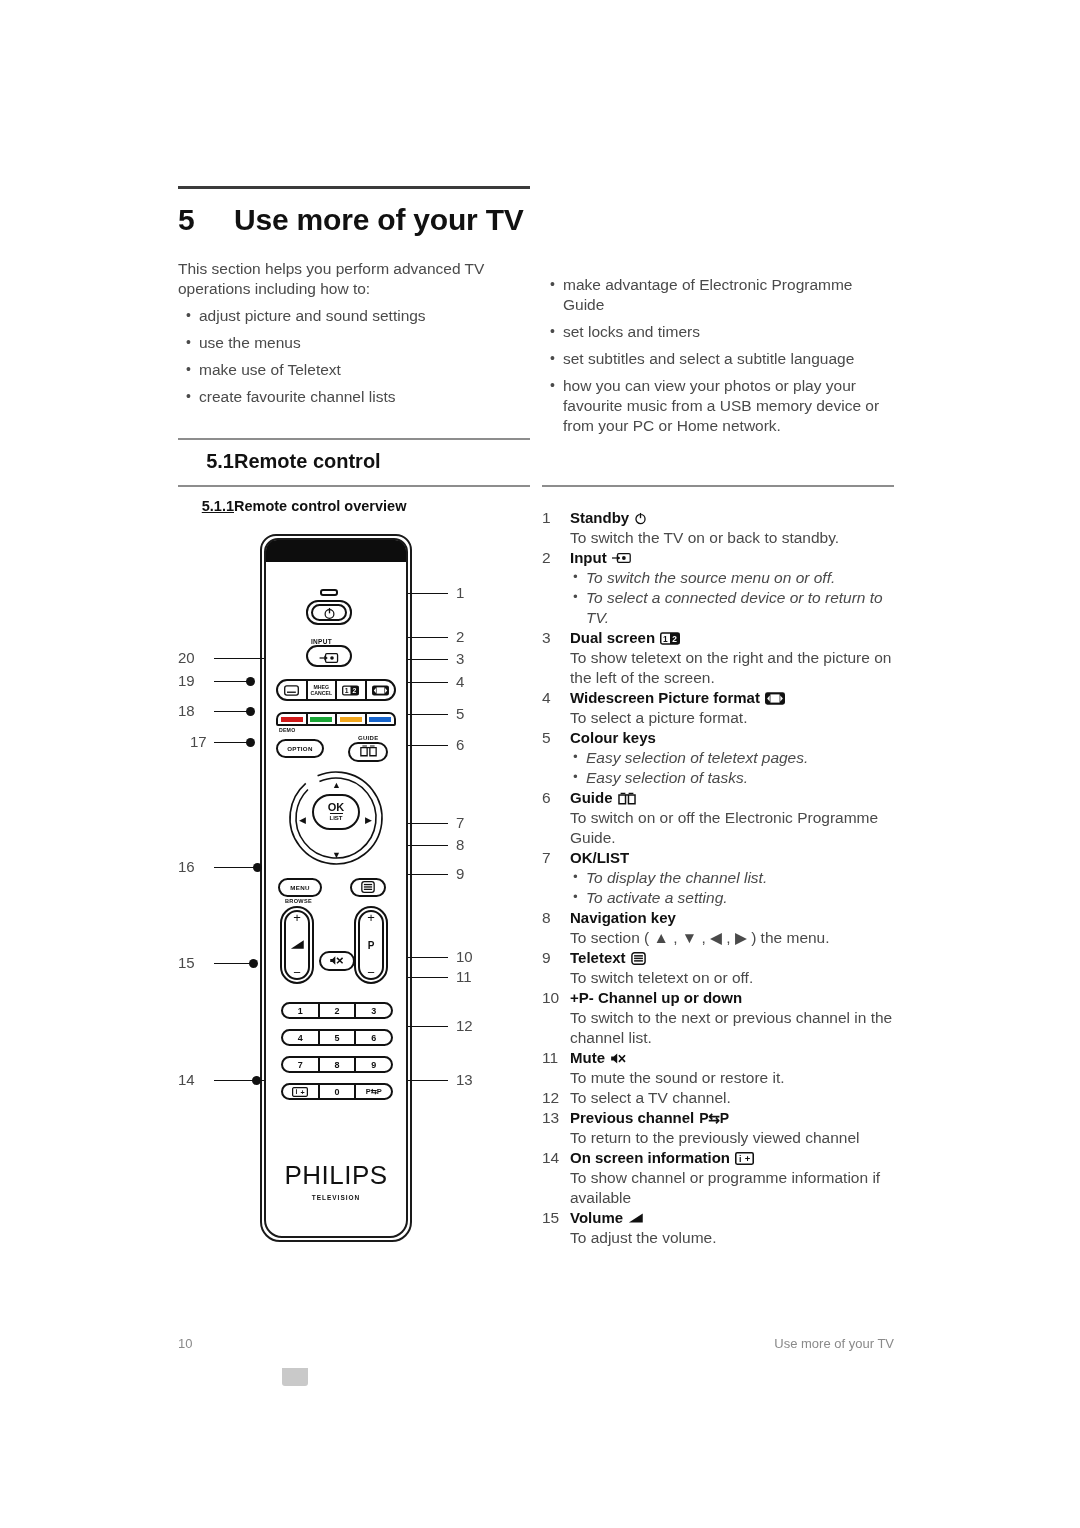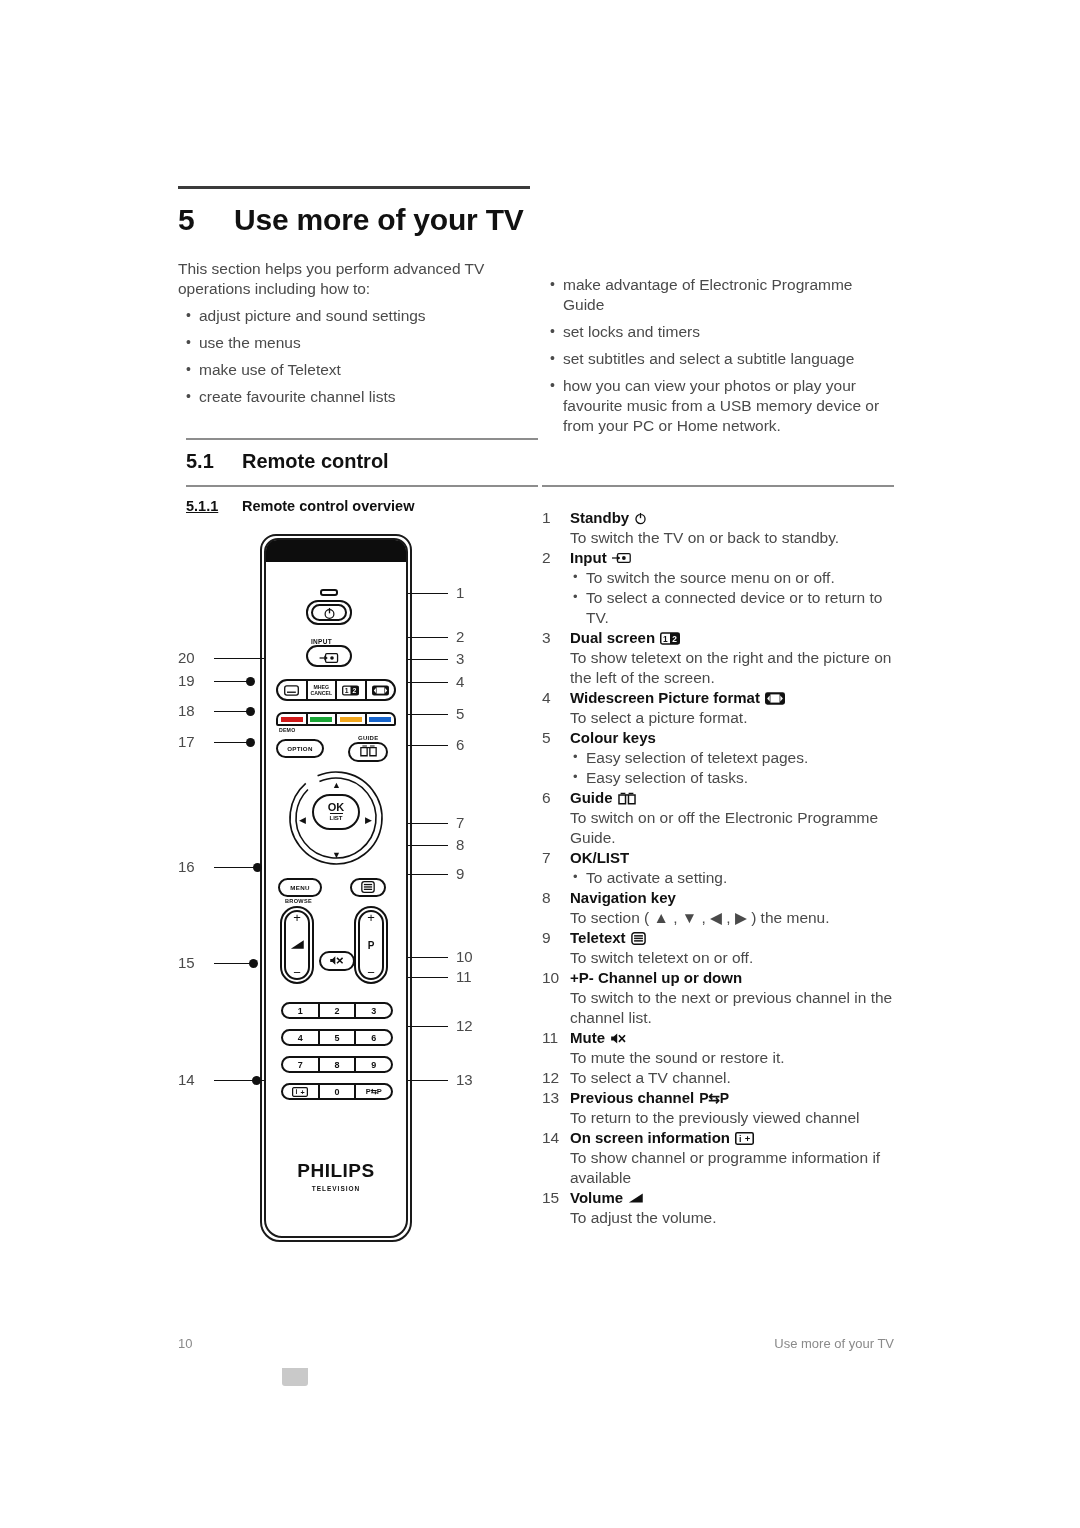--- a/index.html
+++ b/index.html
@@ -125,21 +125,21 @@
     line-height: 20px;
     display: flex;
     align-items: center;
     gap: 5px;
   }
   .kdesc {
     font-size: 15.5px;
     line-height: 20px;
     color: #4a4a4a;
   }
-  ul.subbul { list-style: none; margin: 0; padding: 0; }
+  ul.subbul { list-style: none; margin: 0; padding: 0; font-style: italic; }
   ul.subbul li {
     font-size: 15.5px;
     line-height: 20px;
     color: #4a4a4a;
     position: relative;
     padding-left: 16px;
   }
   ul.subbul li:before {
     content: "\2022";
     position: absolute; left: 3px; top: -1px;
@@ -361,21 +361,21 @@
     flex: 1; border-right: 2px solid #111;
     display: flex; align-items: center; justify-content: center;
     font-size: 9px; font-weight: bold; color: #111;
   }
   .numrow > div:last-child { border-right: 0; }
 
   .philips {
     position: absolute; left: 0; top: 620px; width: 140px;
     text-align: center;
   }
-  .philips .logo { font-size: 19px; font-weight: bold; color: #111; letter-spacing: .5px; }
+  .philips .logo { font-size: 26px; font-weight: normal; color: #111; letter-spacing: .5px; }
   .philips .tv { font-size: 6.5px; font-weight: bold; color: #111; letter-spacing: 1px; margin-top: 3px; }
 
   
   .callout { position: absolute; font-size: 15px; color: #4a4a4a; }
   .cline { position: absolute; height: 0; border-top: 1.5px solid #111; }
   .cdot { position: absolute; width: 9px; height: 9px; border-radius: 50%; background: #111; }
   .cvert { position: absolute; width: 0; border-left: 1.5px solid #111; }
 </style>
 </head>
 <body>
@@ -400,21 +400,21 @@
 
   <div class="col-right" style="top:268px;">
     <ul class="bullets">
       <li>make advantage of Electronic Programme Guide</li>
       <li>set locks and timers</li>
       <li>set subtitles and select a subtitle language</li>
       <li>how you can view your photos or play your favourite music from a USB memory device or from your PC or Home network.</li>
     </ul>
   </div>
 
-  <div style="position:absolute; left:186px; top:438px; width:352px;">
+  <div style="position:absolute; left:178px; top:438px; width:352px;text-align:right;">
     <hr class="rule-thin">
     <h2 class="sec">
       <span class="num">5.1</span>
       <span>Remote control</span>
     </h2>
     <hr class="rule-thin">
     <h3 class="subsec">
       <span class="num">5.1.1</span>
       <span>Remote control overview</span>
     </h3>
@@ -531,20 +531,21 @@
       </div>
     </div>
 
     <div class="keyitem">
       <div class="idx">7</div>
       <div class="kbody">
         <div class="kname">
             <span>OK/LIST</span>
           </div>
         <ul class="subbul">
+          <li>To display the channel list.</li>
           <li>To activate a setting.</li>
         </ul>
       </div>
     </div>
 
     <div class="keyitem">
       <div class="idx">8</div>
       <div class="kbody">
         <div class="kname">
             <span>Navigation key</span>
@@ -884,21 +885,21 @@
     <div class="cdot" style="left:162px; top:143px;"></div>
 
     <div class="callout" style="left:0px; top:152px;">19</div>
     <div class="cline" style="left:36px; top:161px; width:35px;"></div>
     <div class="cdot" style="left:68px; top:157px;"></div>
 
     <div class="callout" style="left:0px; top:182px;">18</div>
     <div class="cline" style="left:36px; top:191px; width:35px;"></div>
     <div class="cdot" style="left:68px; top:187px;"></div>
 
-    <div class="callout" style="left:0px; top:213px;">17</div>
+    <div class="callout" style="left:12px; top:213px;">17</div>
     <div class="cline" style="left:36px; top:222px; width:35px;"></div>
     <div class="cdot" style="left:68px; top:218px;"></div>
 
     <div class="callout" style="left:0px; top:338px;">16</div>
     <div class="cline" style="left:36px; top:347px; width:42px;"></div>
     <div class="cdot" style="left:75px; top:343px;"></div>
 
     <div class="callout" style="left:0px; top:434px;">15</div>
     <div class="cline" style="left:36px; top:443px; width:38px;"></div>
     <div class="cdot" style="left:71px; top:439px;"></div>

